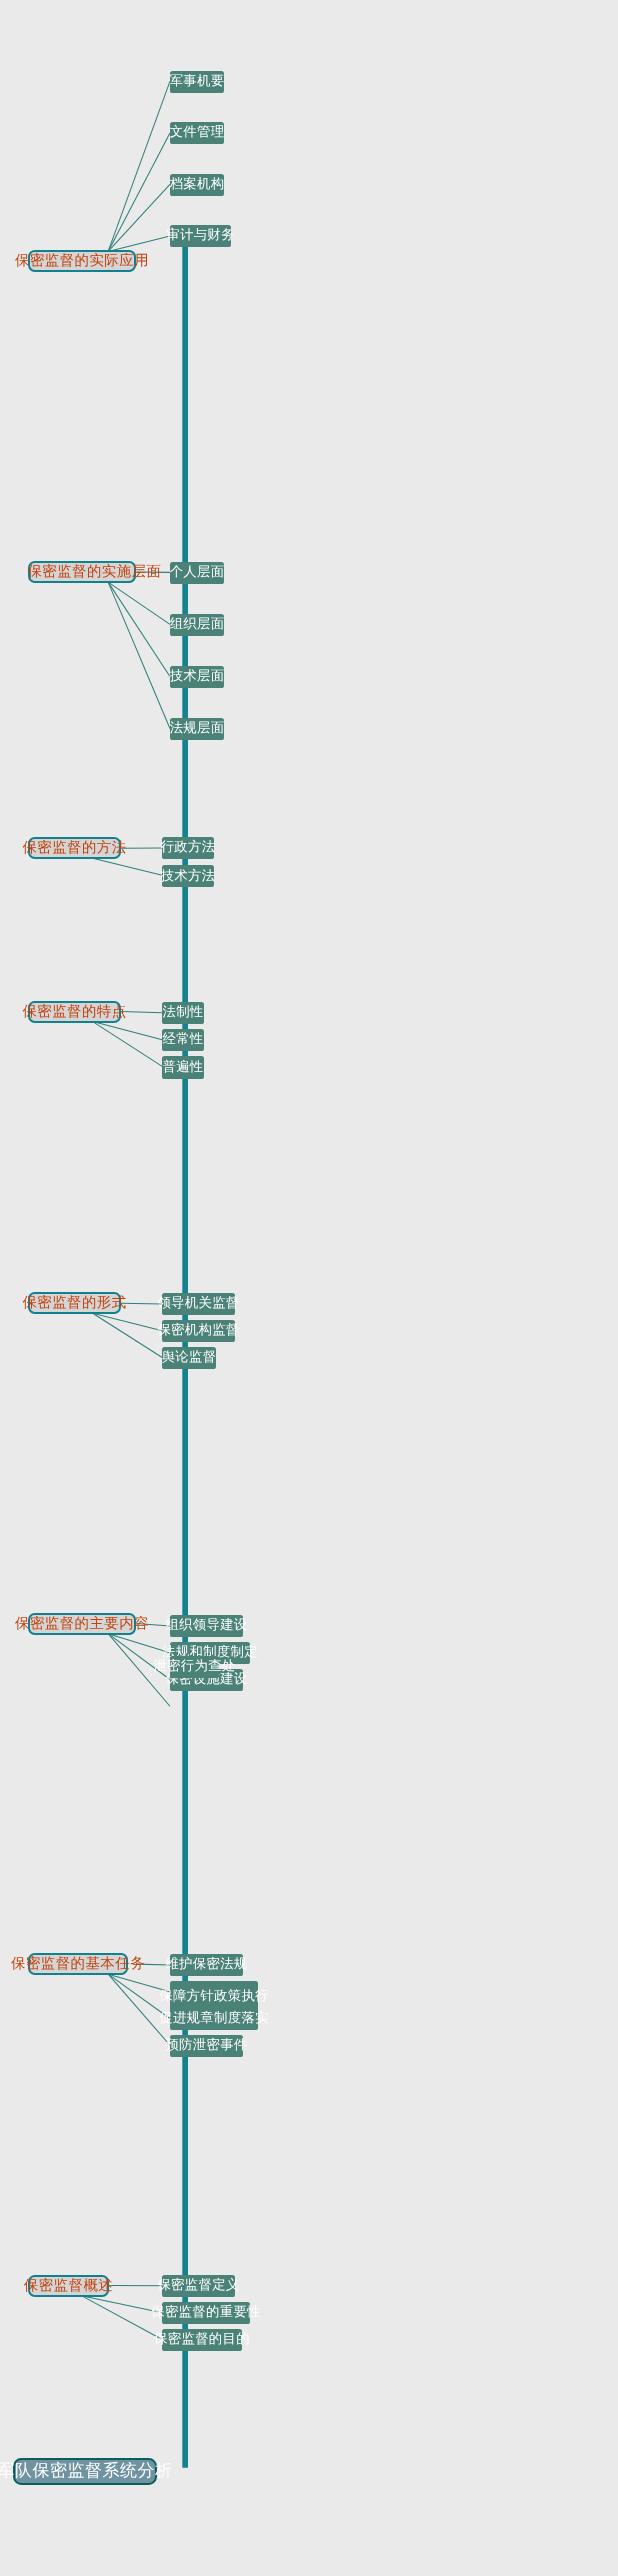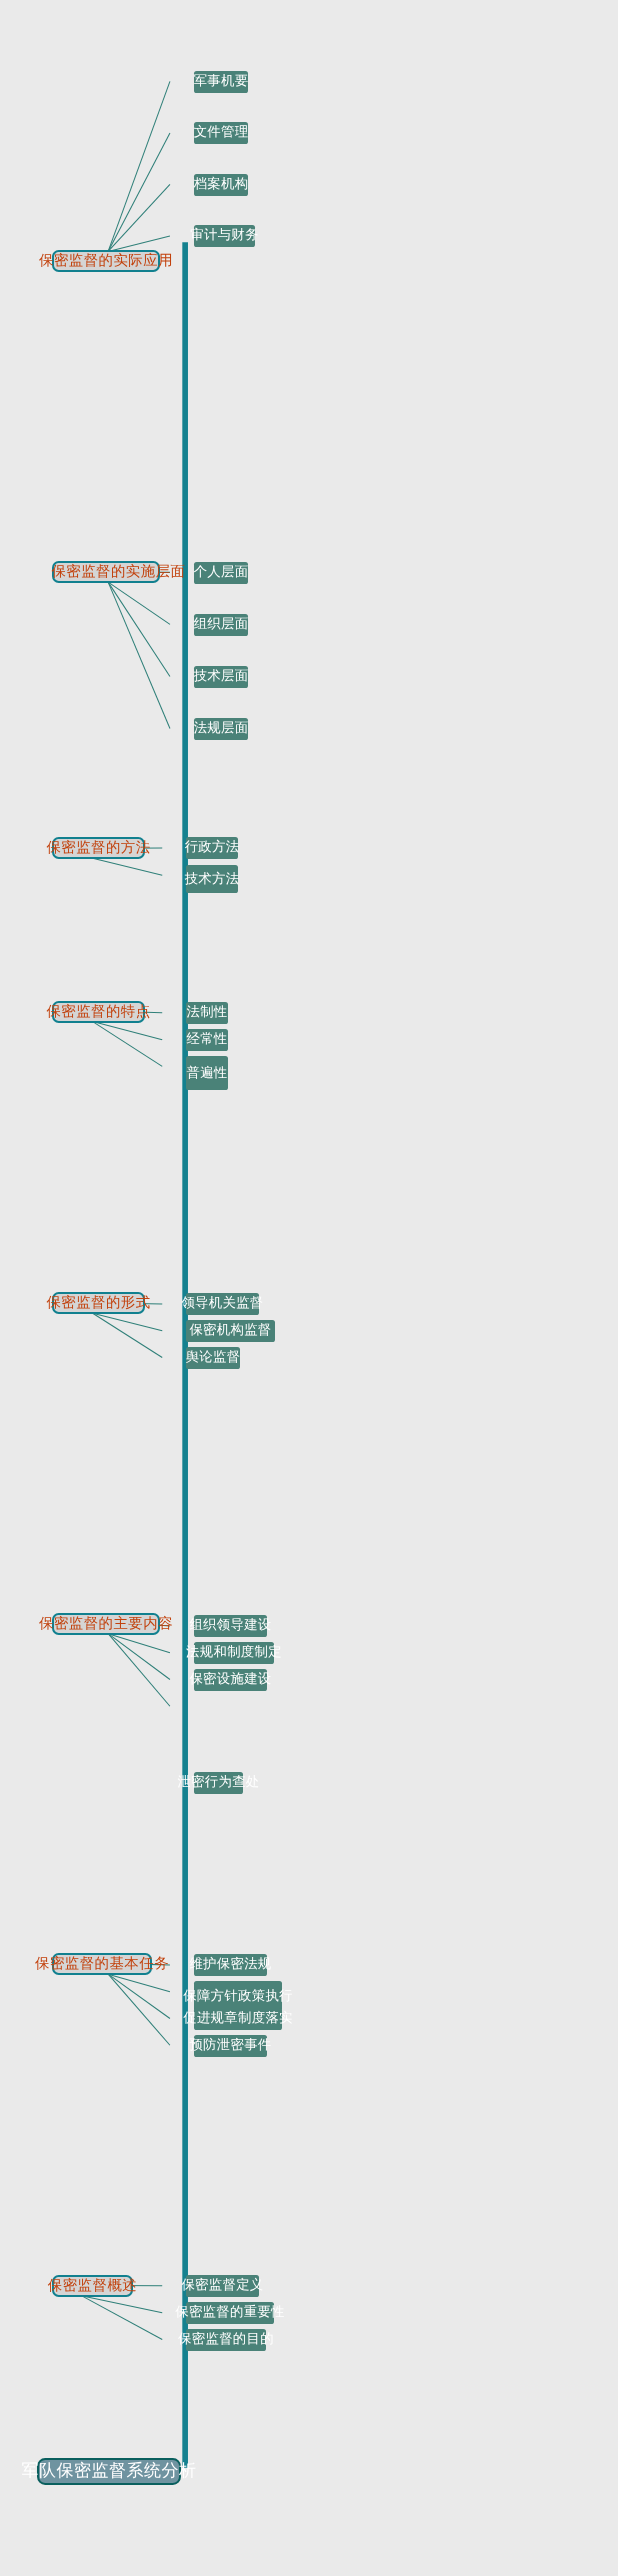--- a/index.html
+++ b/index.html
@@ -28,21 +28,20 @@
   }
   .node {
     position: absolute;
     box-sizing: border-box;
     display: flex;
     align-items: center;
     justify-content: center;
     text-align: center;
     white-space: nowrap;
     line-height: 1.1;
-    margin-left: 24px;
   }
   .branch-node {
     background: #d5d5d5;
     border: 2.1px solid #11808f;
     border-radius: 6.7px;
     color: #c2410c;
     font-family: "Liberation Serif", serif;
     font-size: 14.4px;
     letter-spacing: 0.5px;
     padding: 0 7.2px;
@@ -132,60 +131,60 @@
       </div>
       <div class="node leaf-node" style="left: 170px; top: 718px; width: 54px; height: 21.6px;">
         <span>法规层面</span>
       </div>
       <div class="node branch-node" style="left: 28px; top: 561px; width: 108px; height: 22px; padding-left: 32px;">
         <span>保密监督的实施层面</span>
       </div>
       <div class="node leaf-node" style="left: 162px; top: 837px; width: 52px; height: 21.6px;">
         <span>行政方法</span>
       </div>
-      <div class="node leaf-node" style="left: 162px; top: 865px; width: 52px; height: 28px;">
+      <div class="node leaf-node" style="left: 162px; top: 865px; width: 52px; height: 22px;">
         <span>技术方法</span>
       </div>
       <div class="node branch-node" style="left: 28px; top: 837px; width: 93px; height: 22px;">
         <span>保密监督的方法</span>
       </div>
       <div class="node leaf-node" style="left: 162px; top: 1002px; width: 42px; height: 21.6px;">
         <span>法制性</span>
       </div>
       <div class="node leaf-node" style="left: 162px; top: 1029px; width: 42px; height: 21.6px;">
         <span>经常性</span>
       </div>
-      <div class="node leaf-node" style="left: 162px; top: 1056px; width: 42px; height: 34px;">
+      <div class="node leaf-node" style="left: 162px; top: 1056px; width: 42px; height: 23px;">
         <span>普遍性</span>
       </div>
       <div class="node branch-node" style="left: 28px; top: 1001px; width: 93px; height: 22px;">
         <span>保密监督的特点</span>
       </div>
       <div class="node leaf-node" style="left: 162px; top: 1293px; width: 73px; height: 21.6px;">
         <span>领导机关监督</span>
       </div>
-      <div class="node leaf-node" style="left: 162px; top: 1320px; width: 89px; height: 21.6px;">
+      <div class="node leaf-node" style="left: 162px; top: 1320px; width: 73px; height: 21.6px;">
         <span>保密机构监督</span>
       </div>
       <div class="node leaf-node" style="left: 162px; top: 1347px; width: 54px; height: 21.6px;">
         <span>舆论监督</span>
       </div>
       <div class="node branch-node" style="left: 28px; top: 1292px; width: 93px; height: 22px;">
         <span>保密监督的形式</span>
       </div>
       <div class="node leaf-node" style="left: 170px; top: 1615px; width: 73px; height: 21.6px;">
         <span>组织领导建设</span>
       </div>
       <div class="node leaf-node" style="left: 170px; top: 1642px; width: 80px; height: 21.6px;">
         <span>法规和制度制定</span>
       </div>
       <div class="node leaf-node" style="left: 170px; top: 1669px; width: 73px; height: 21.6px;">
         <span>保密设施建设</span>
       </div>
-      <div class="node leaf-node" style="left: 170px; top: 1772px; width: 49px; height: 21.6px; text-align: center;">
+      <div class="node leaf-node" style="left: 170px; top: 1656px; width: 49px; height: 21.6px; text-align: center;">
         <span>泄密行为查处</span>
       </div>
       <div class="node branch-node" style="left: 28px; top: 1613px; width: 108px; height: 22px;">
         <span>保密监督的主要内容</span>
       </div>
       <div class="node leaf-node" style="left: 170px; top: 1954px; width: 73px; height: 21.6px;">
         <span>维护保密法规</span>
       </div>
       <div class="node leaf-node" style="left: 170px; top: 1981px; width: 88px; height: 30px;">
         <span>保障方针政策执行</span>

